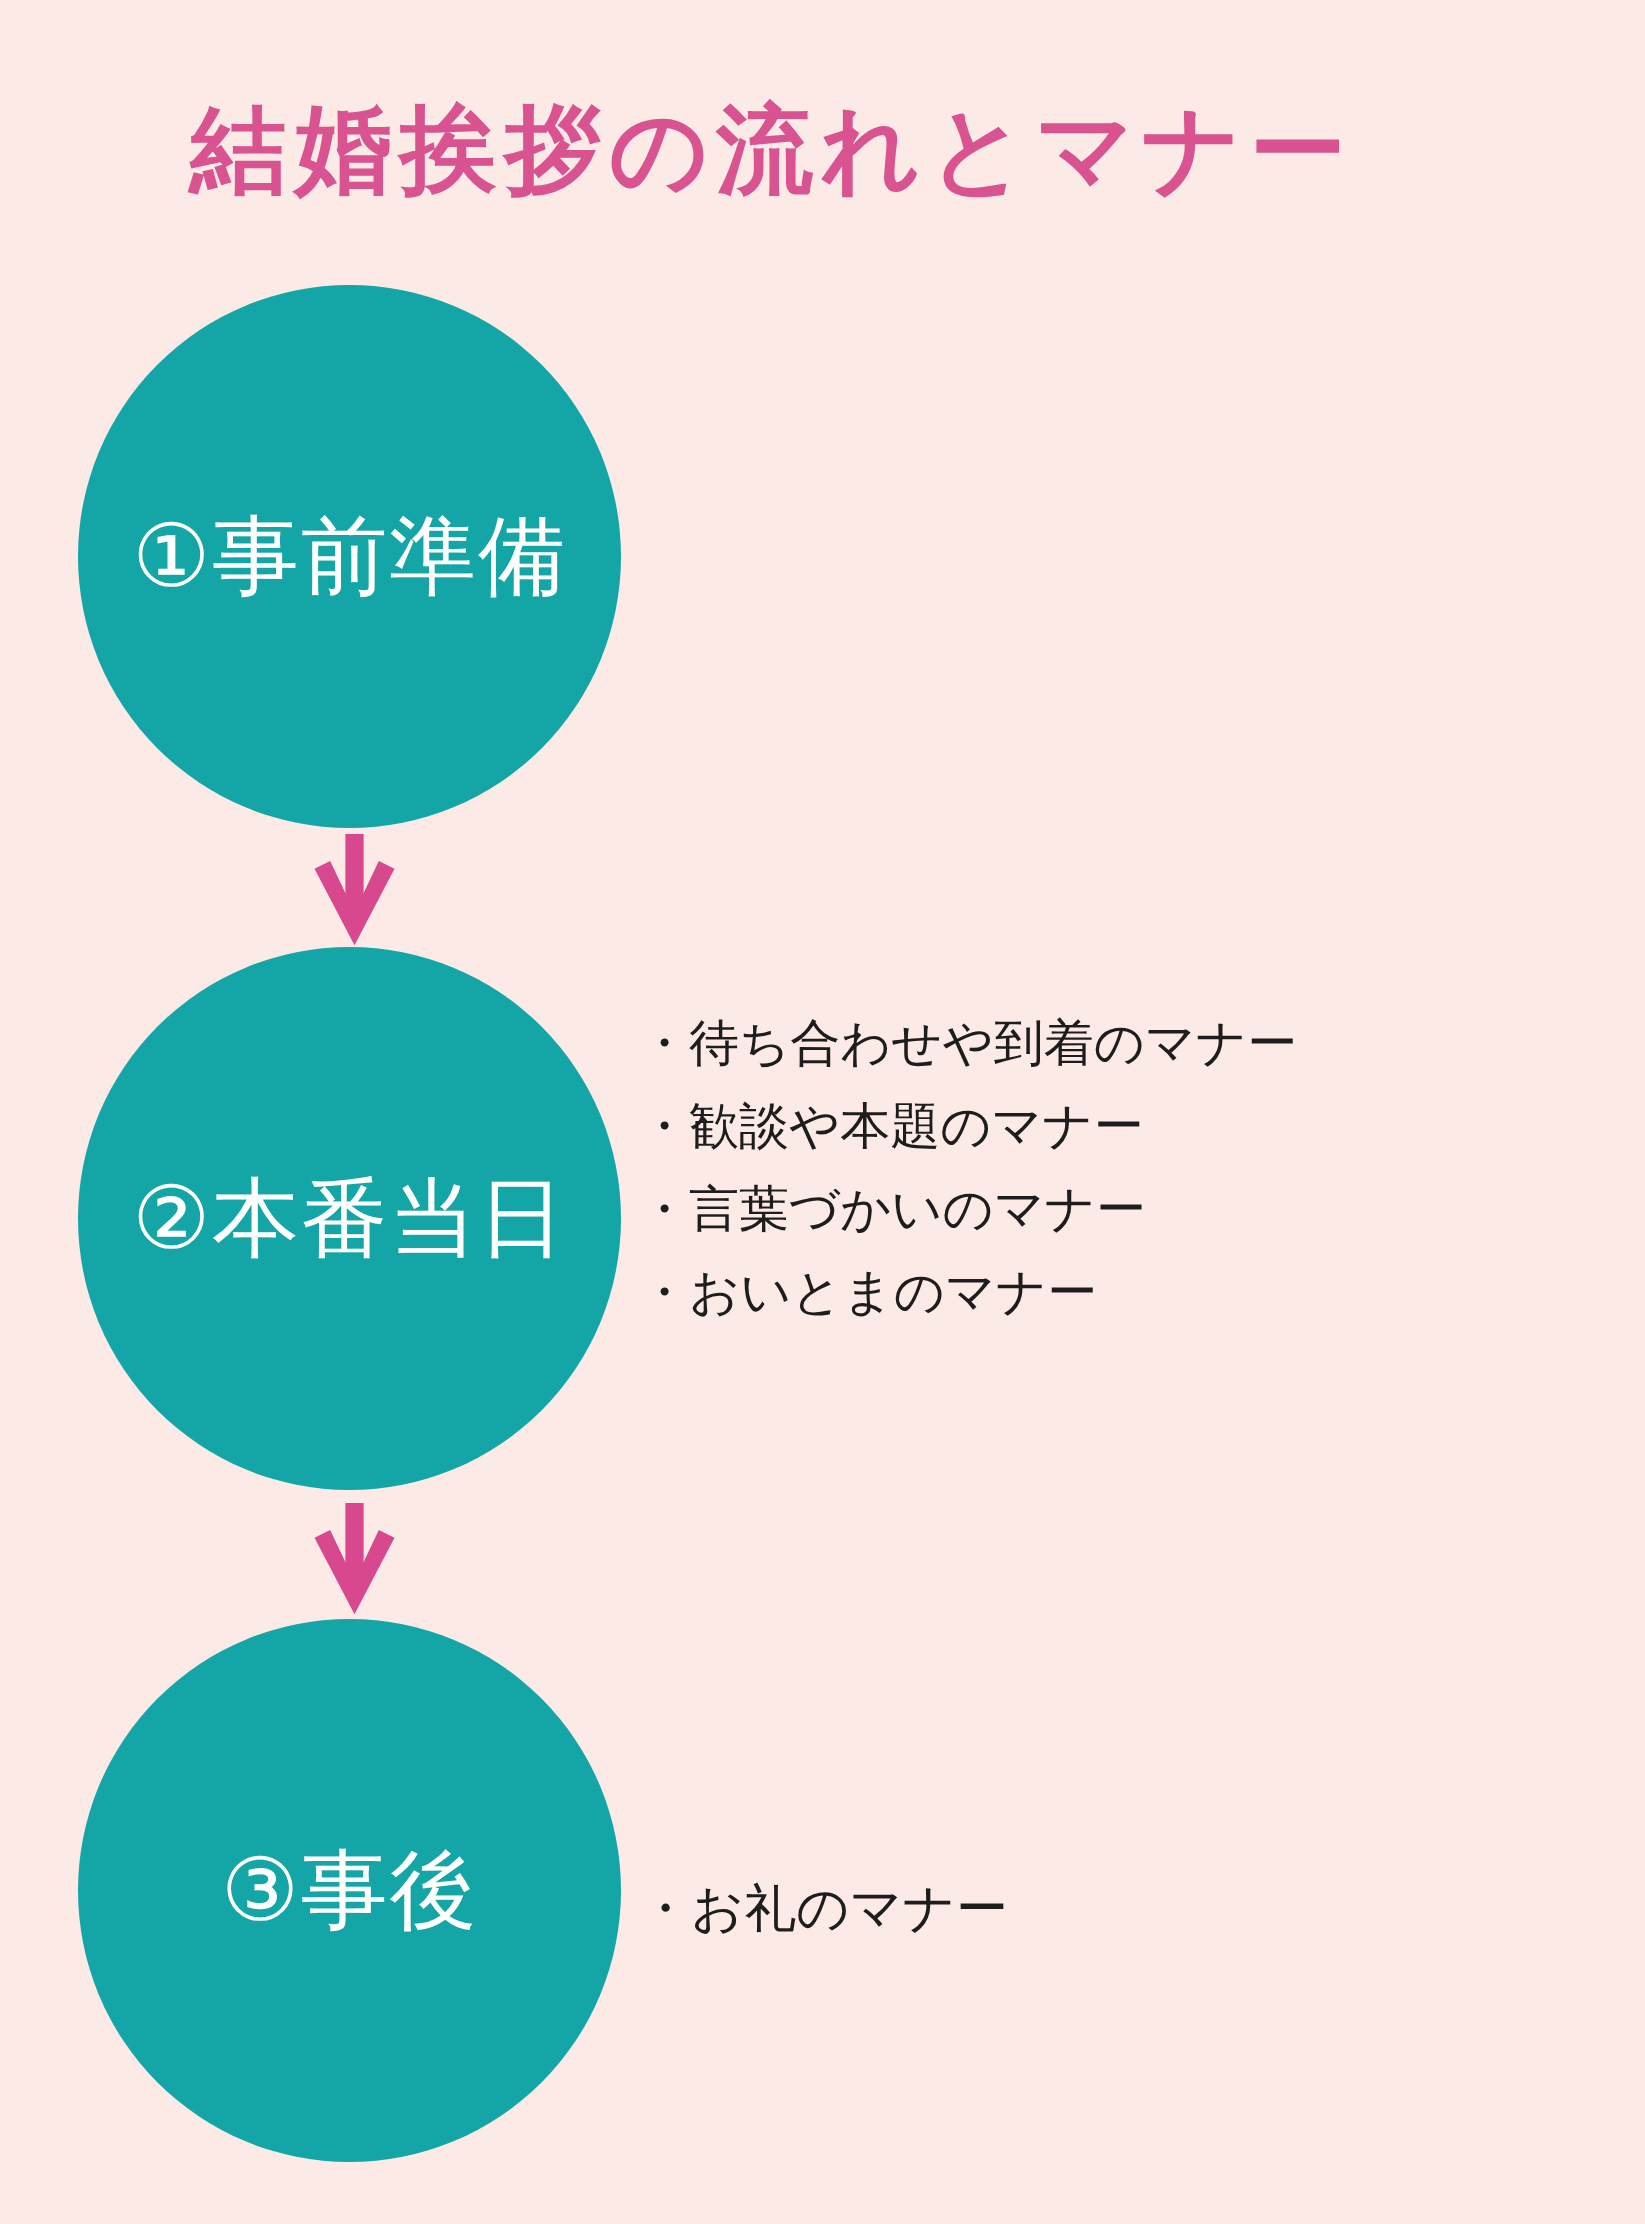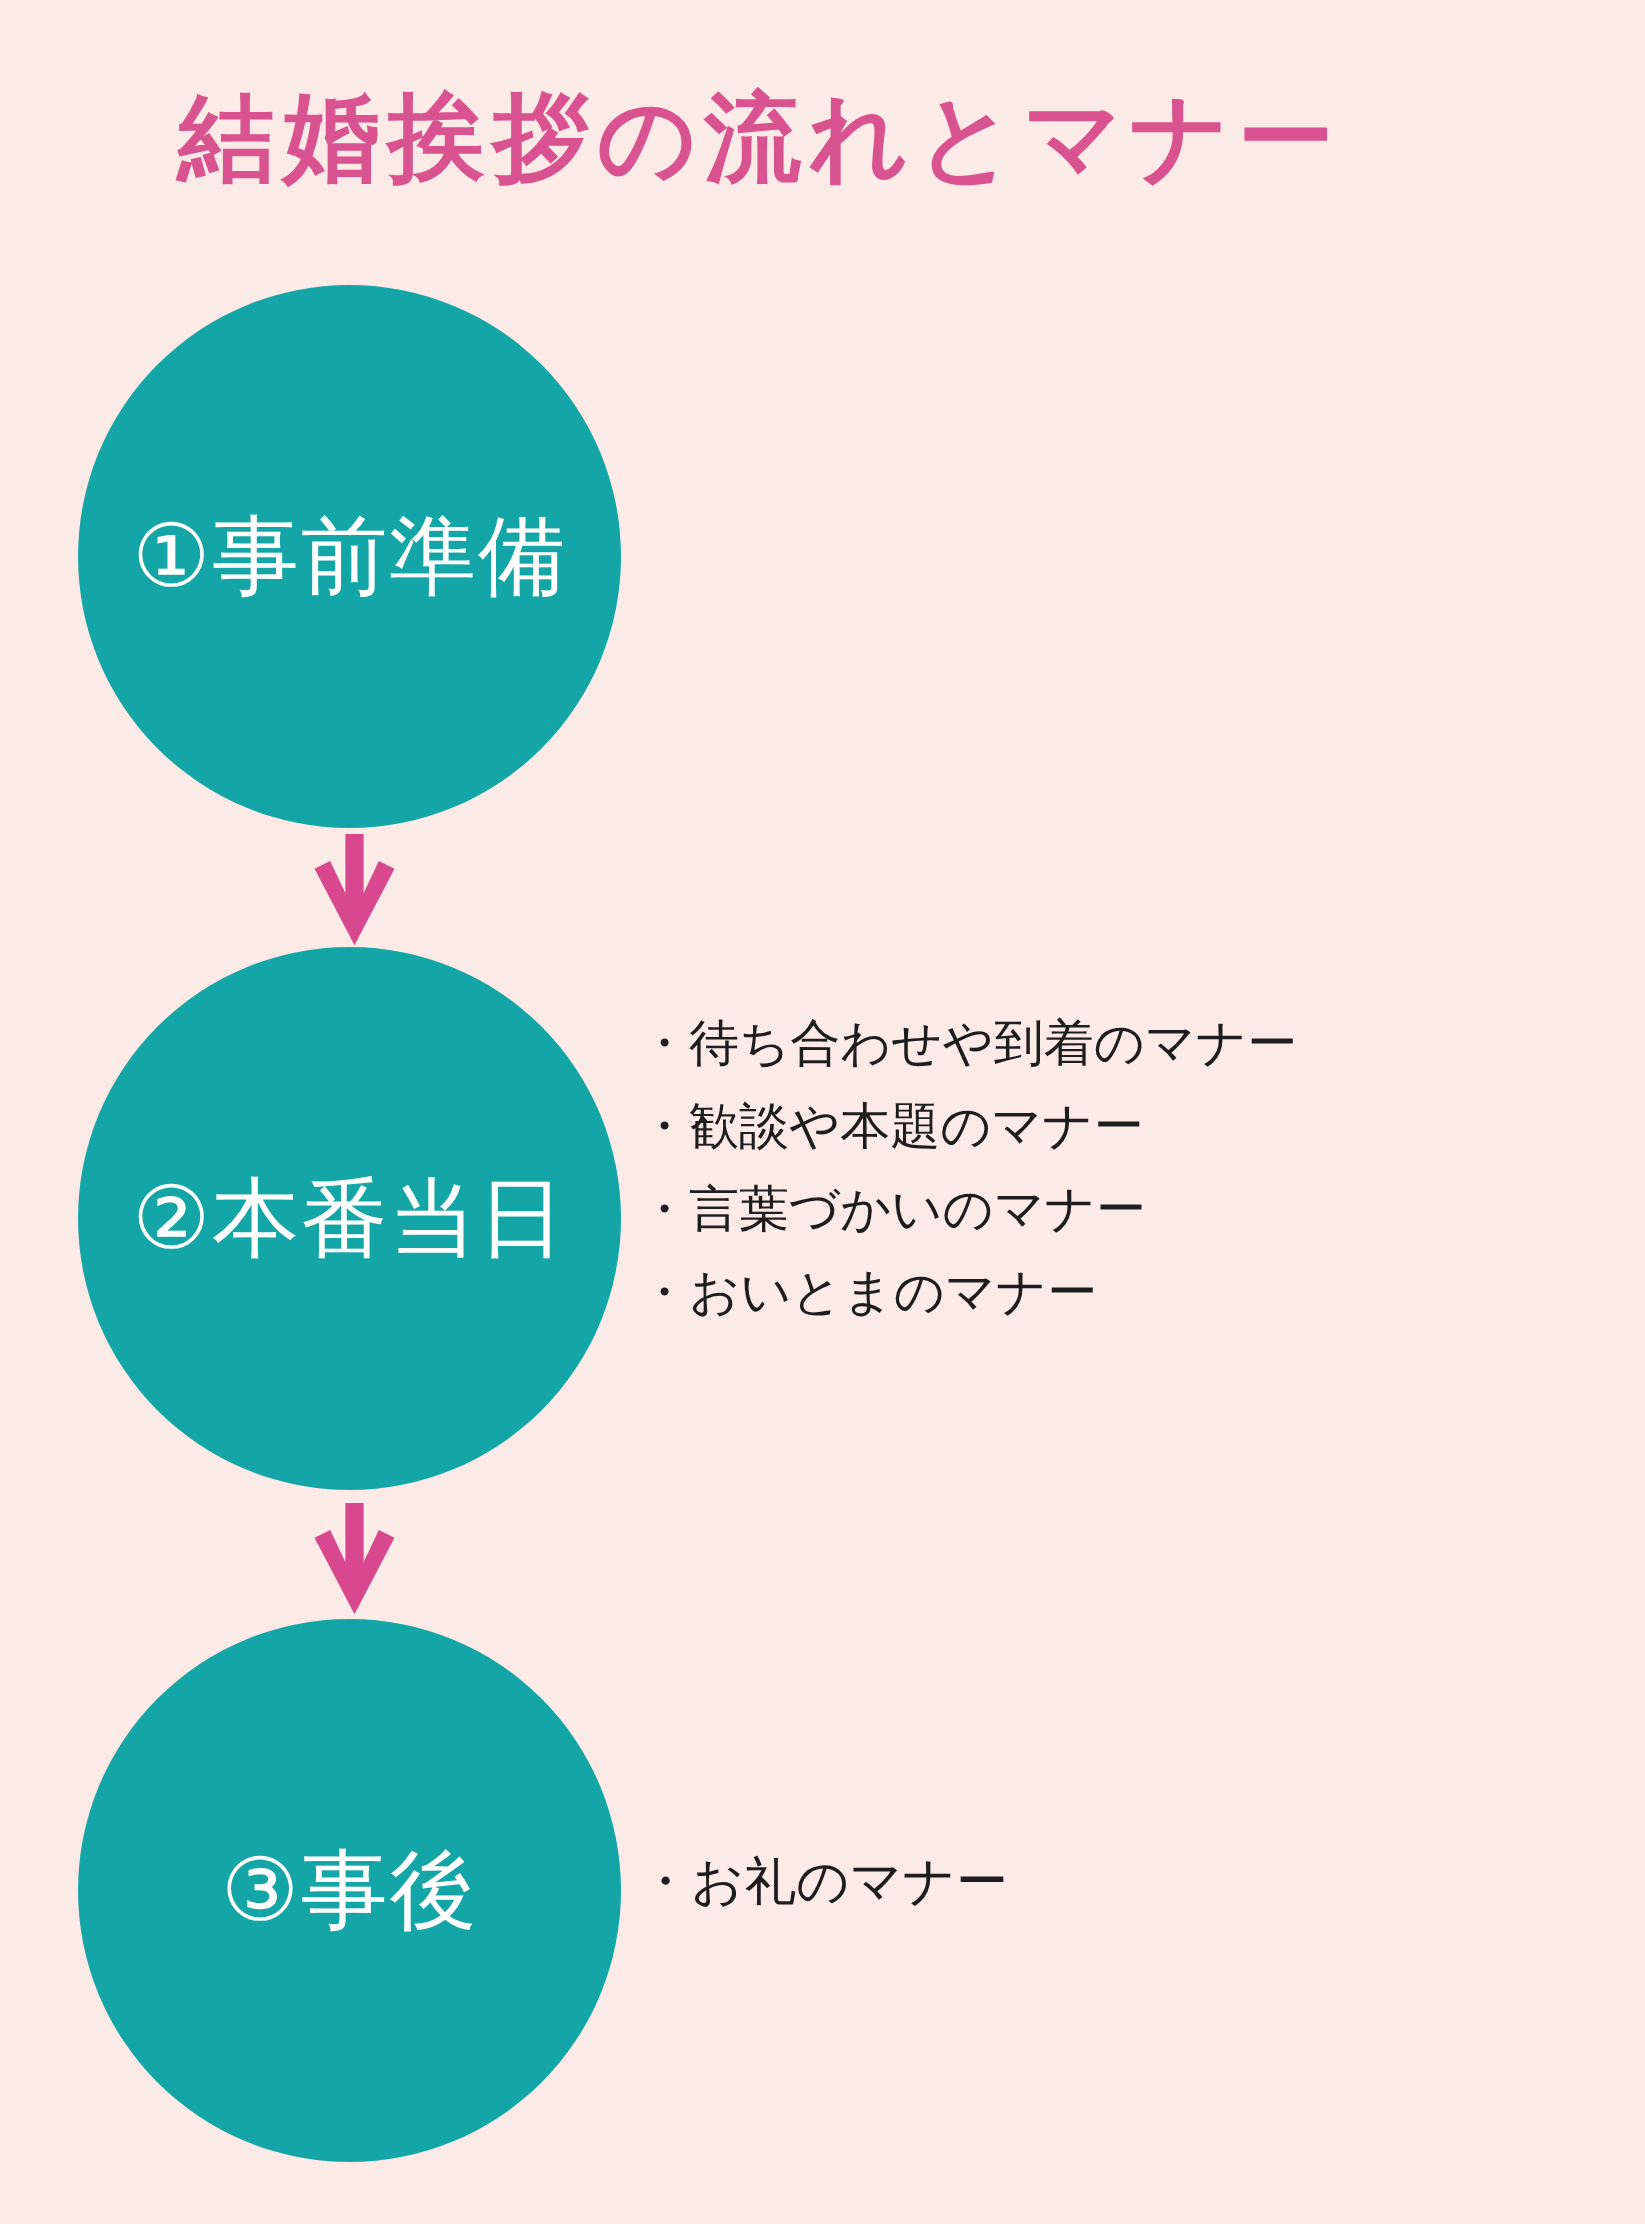--- a/index.html
+++ b/index.html
@@ -14,21 +14,21 @@
   body{background:var(--background);font-family:"DejaVu Sans","Liberation Sans",sans-serif;}
   .page{
     position:relative;
     width:1645px;height:2225px;
     background:var(--background);
     overflow:hidden;
   }
   .title{
     position:absolute;
     left:174px;top:76px;
-    margin:4px;
+    margin:16px;
     font-size:97px;
     line-height:1.2;
     font-weight:700;
     letter-spacing:7.8px;
     color:var(--title);
     white-space:nowrap;
   }
   .circle{
     position:absolute;
     left:78px;
@@ -60,21 +60,21 @@
   .list{
     position:absolute;
     left:639px;
     color:var(--text);
   }
   .l1{top:291px;}
   .l1 .item{font-size:56px;line-height:90px;}
   .l2{top:1002px;}
   .l2 .item{font-size:50px;line-height:83px;}
   .l3{top:1851px;}
-  .l3 .item{font-size:52px;line-height:61px;}
+  .l3 .item{font-size:52px;line-height:61px;margin-top:27px;}
   .item{white-space:nowrap;}
 </style>
 </head>
 <body>
 
 <div class="page">
 
   <h1 class="title">結婚挨拶の流れとマナー</h1>
 
   <div class="circle c1">

